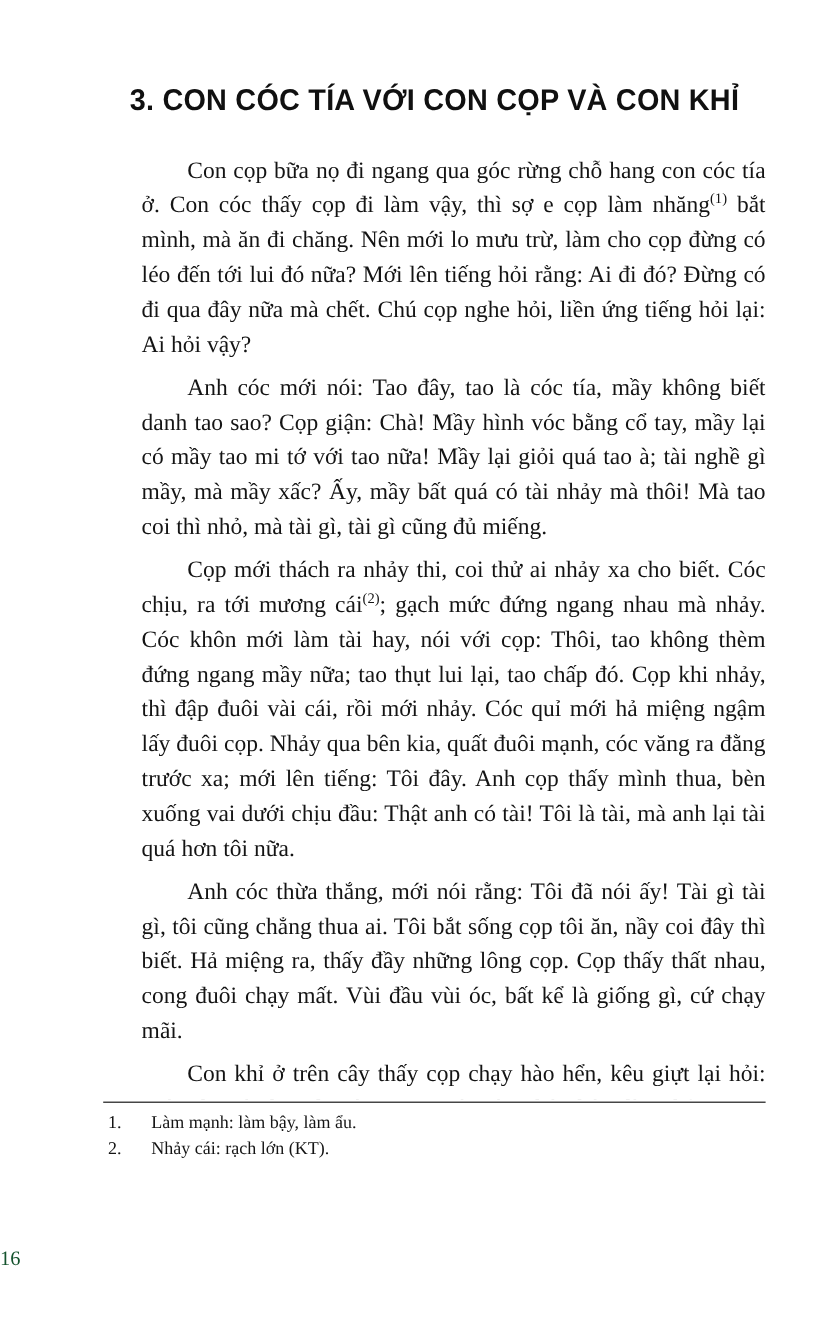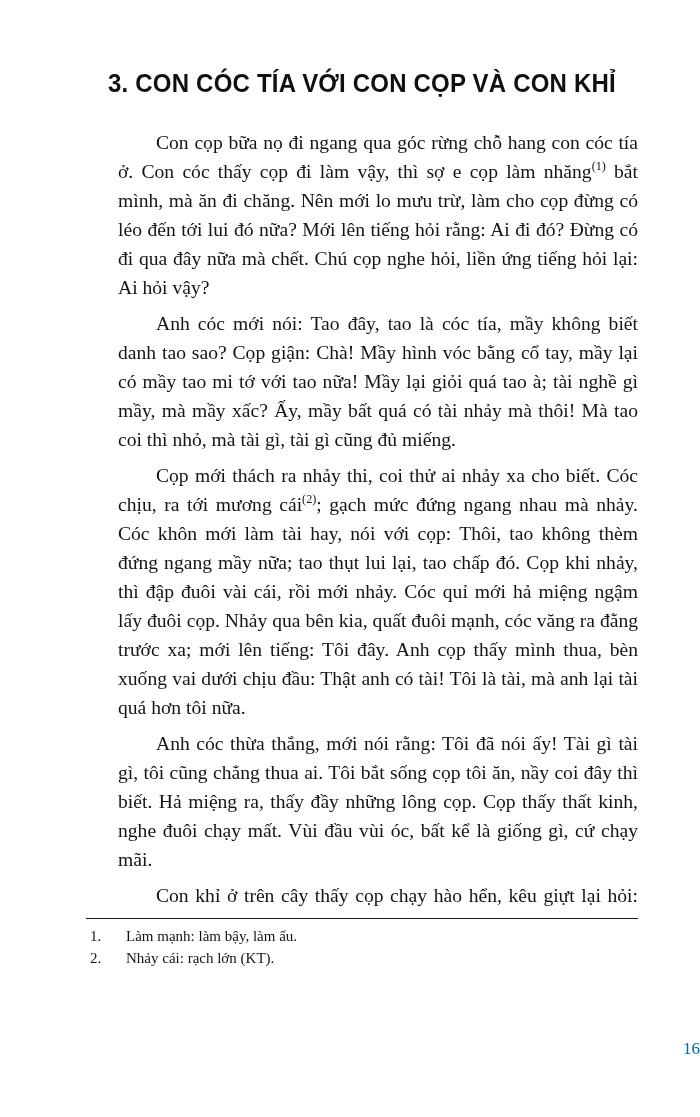--- a/index.html
+++ b/index.html
@@ -52,36 +52,36 @@
   .footnote-item {
     display: grid;
     grid-template-columns: 36px 1fr;
     margin: 0 0 2px 4px;
   }
   .page-number {
     position: absolute;
     left: 0;
     right: 0;
     bottom: 58px;
-    text-align: right;
+    text-align: left;
     font-size: 17px;
-    color: #0369a1;
+    color: #14532d;
   }
 </style>
 </head>
 <body>
 
 <div class="page">
   <h1 class="title">3. CON CÓC TÍA VỚI CON CỌP VÀ CON KHỈ</h1>
 
   <div class="body-text" id="paragraphs">
       <p><span>Con cọp bữa nọ đi ngang qua góc rừng chỗ hang con cóc tía ở. Con cóc thấy cọp đi làm vậy, thì sợ e cọp làm nhăng</span><sup>(1)</sup><span> bắt mình, mà ăn đi chăng. Nên mới lo mưu trừ, làm cho cọp đừng có léo đến tới lui đó nữa? Mới lên tiếng hỏi rằng: Ai đi đó? Đừng có đi qua đây nữa mà chết. Chú cọp nghe hỏi, liền ứng tiếng hỏi lại: Ai hỏi vậy?</span></p>
       <p><span>Anh cóc mới nói: Tao đây, tao là cóc tía, mầy không biết danh tao sao? Cọp giận: Chà! Mầy hình vóc bằng cổ tay, mầy lại có mầy tao mi tớ với tao nữa! Mầy lại giỏi quá tao à; tài nghề gì mầy, mà mầy xấc? Ấy, mầy bất quá có tài nhảy mà thôi! Mà tao coi thì nhỏ, mà tài gì, tài gì cũng đủ miếng.</span></p>
       <p><span>Cọp mới thách ra nhảy thi, coi thử ai nhảy xa cho biết. Cóc chịu, ra tới mương cái</span><sup>(2)</sup><span>; gạch mức đứng ngang nhau mà nhảy. Cóc khôn mới làm tài hay, nói với cọp: Thôi, tao không thèm đứng ngang mầy nữa; tao thụt lui lại, tao chấp đó. Cọp khi nhảy, thì đập đuôi vài cái, rồi mới nhảy. Cóc quỉ mới hả miệng ngậm lấy đuôi cọp. Nhảy qua bên kia, quất đuôi mạnh, cóc văng ra đằng trước xa; mới lên tiếng: Tôi đây. Anh cọp thấy mình thua, bèn xuống vai dưới chịu đầu: Thật anh có tài! Tôi là tài, mà anh lại tài quá hơn tôi nữa.</span></p>
-      <p><span>Anh cóc thừa thắng, mới nói rằng: Tôi đã nói ấy! Tài gì tài gì, tôi cũng chẳng thua ai. Tôi bắt sống cọp tôi ăn, nầy coi đây thì biết. Hả miệng ra, thấy đầy những lông cọp. Cọp thấy thất kinh, nghe đuôi chạy mất. Vùi đầu vùi óc, bất kể là giống gì, cứ chạy mãi.</span></p>
+      <p><span>Anh cóc thừa thắng, mới nói rằng: Tôi đã nói ấy! Tài gì tài gì, tôi cũng chẳng thua ai. Tôi bắt sống cọp tôi ăn, nầy coi đây thì biết. Hả miệng ra, thấy đầy những lông cọp. Cọp thấy thất nhau, cong đuôi chạy mất. Vùi đầu vùi óc, bất kể là giống gì, cứ chạy mãi.</span></p>
       <p><span>Con khỉ ở trên cây thấy cọp chạy hào hển, kêu giựt lại hỏi: Việc chi mà chạy dữ vậy? Cọp mới nói: Thôi thôi, đừng hỏi,</span></p>
     </div>
 
   <div class="footnotes">
     <div id="footnote-list">
         <div class="footnote-item">
           <span>1.</span>
           <span>Làm mạnh: làm bậy, làm ẩu.</span>
         </div>
         <div class="footnote-item">

